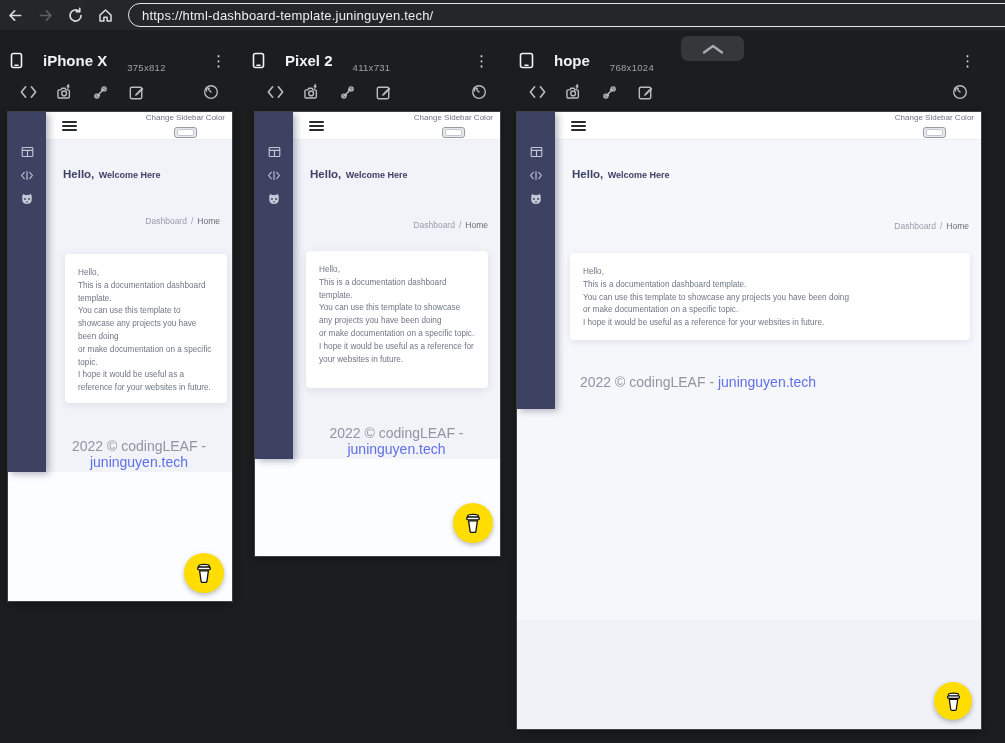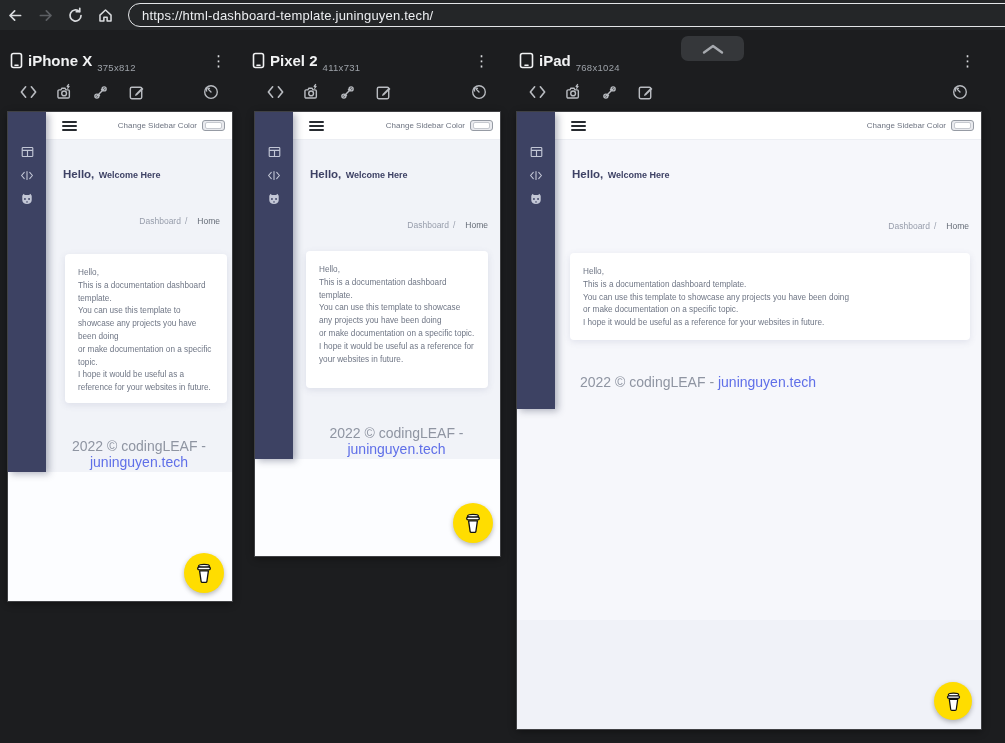--- a/index.html
+++ b/index.html
@@ -11,21 +11,21 @@
                display:flex;align-items:center;padding:0;box-sizing:border-box;}
   .nav-ic{width:30px;height:30px;display:flex;align-items:center;justify-content:center;flex:0 0 auto;cursor:pointer;}
   .url-pill{flex:1;height:22px;margin:0 -14px 0 8px;border:1.5px solid #e4e6e9;border-radius:13px;
             display:flex;align-items:center;padding-left:13px;color:#eceef1;font-size:13px;letter-spacing:.2px;}
 
   
   .collapse-tab{position:absolute;left:681px;top:36px;width:63px;height:25px;background:#35373a;
                 border-radius:7px;display:flex;align-items:center;justify-content:center;cursor:pointer;}
 
   
-  .dev-header{position:absolute;height:26px;display:flex;align-items:center;gap:5px;color:#f1f2f3;}
+  .dev-header{position:absolute;height:26px;display:flex;align-items:center;gap:20px;color:#f1f2f3;}
   .dev-name{font-size:15px;font-weight:bold;}
   .dev-dims{font-size:9.5px;color:#9da2a8;margin-top:14px;letter-spacing:.3px;}
   .kebab{margin-left:auto;color:#d8dadd;font-size:15px;line-height:1;cursor:pointer;padding:2px 4px;}
   .dev-toolbar{position:absolute;height:24px;display:flex;align-items:center;gap:17px;box-sizing:border-box;padding:0 12px 0 11px;}
   .tb-ic{display:flex;align-items:center;justify-content:center;cursor:pointer;}
   .tb-right{margin-left:auto;}
 
   .p1 .dev-header{left:10px;top:47px;width:220px;}
   .p2 .dev-header{left:252px;top:47px;width:241px;}
   .p3 .dev-header{left:519px;top:47px;width:460px;}
@@ -42,42 +42,42 @@
   .wrapper-bg{position:absolute;left:0;top:28px;right:0;background:#f1f3f8;}
   .s1 .wrapper-bg{height:332px;}
   .s2 .wrapper-bg{height:319px;}
   .s3 .wrapper-bg{height:480px;background:#f6f7fb;}
   .lower-strip{position:absolute;left:0;top:508px;right:0;bottom:0;background:#f0f2f8;}
 
   .site-topbar{position:absolute;left:38px;top:0;right:0;height:28px;background:#ffffff;z-index:2;
                display:flex;align-items:center;box-sizing:border-box;padding:0 7px 0 16px;border-bottom:1px solid #eceef3;}
   .hamburger{width:15px;display:flex;flex-direction:column;gap:2px;cursor:pointer;}
   .hamburger i{display:block;height:2px;background:#272b30;border-radius:1px;}
-  .topbar-right{margin-left:auto;display:flex;align-items:center;gap:5px;}
+  .topbar-right{margin-left:auto;display:flex;align-items:center;gap:5px;flex-direction:column;}
   .csc-label{font-size:8px;color:#6d7380;}
   .toggle{width:23px;height:11px;border:1.5px solid #969ba4;border-radius:3px;background:#e9eaee;
           display:flex;align-items:center;justify-content:center;cursor:pointer;box-sizing:border-box;}
   .toggle .knob{width:15px;height:5px;background:#ffffff;border:1px solid #c6c9cf;border-radius:2px;}
 
   .site-sidebar{position:absolute;left:0;top:0;width:38px;background:#3d4263;z-index:3;
                 display:flex;flex-direction:column;align-items:center;padding-top:34px;gap:12px;box-sizing:border-box;
                 box-shadow:3px 2px 7px rgba(40,45,75,.35);}
   .s1 .site-sidebar{height:360px;}
   .s2 .site-sidebar{height:347px;}
   .s3 .site-sidebar{height:297px;}
 
   .greeting{position:absolute;left:55px;top:52px;color:#3e4265;z-index:1;}
   .greeting b{font-size:11.5px;}
   .greeting span{font-size:9px;font-weight:bold;}
   .breadcrumb{position:absolute;right:12px;font-size:8.5px;color:#979dab;z-index:1;}
   .s1 .breadcrumb{top:104px;}
   .s2 .breadcrumb{top:108px;}
   .s3 .breadcrumb{top:109px;}
   .breadcrumb .sep{margin:0 4px;color:#9aa0ae;}
-  .breadcrumb .bc-home{color:#646b76;margin-left:6px;}
+  .breadcrumb .bc-home{color:#646b76;}
 
   .card{position:absolute;background:#ffffff;border-radius:4px;box-shadow:0 2px 7px rgba(90,100,140,.14);
         box-sizing:border-box;padding:13px 13px;color:#6f7685;font-size:8.2px;line-height:1.56;z-index:1;}
   .s1 .card{left:57px;top:142px;width:162px;height:149px;}
   .s2 .card{left:51px;top:139px;width:182px;height:137px;}
   .s3 .card{left:53px;top:141px;width:400px;height:87px;}
 
   .site-footer{position:absolute;font-size:14px;color:#8f95a2;z-index:1;}
   .s1 .site-footer{left:38px;right:0;top:326px;text-align:center;}
   .s2 .site-footer{left:38px;right:0;top:313px;text-align:center;}
@@ -333,21 +333,21 @@
       </div>
     </div>
   </section>
 
   <section class="panel p3">
     <div class="dev-header">
       <svg width="15" height="17" viewBox="0 0 15 17" fill="none" stroke="#f1f2f3" stroke-width="1.6">
           <rect x="1.5" y="1.5" width="12" height="14" rx="2"></rect>
           <path d="M6 13.2h3" stroke-linecap="round"></path>
         </svg>
-      <span class="dev-name">iPad</span>
+      <span class="dev-name">hope</span>
       <span class="dev-dims">768x1024</span>
       <span class="kebab">⋮</span>
     </div>
     <div class="dev-toolbar">
       <span class="tb-ic">
         <svg width="19" height="16" viewBox="0 0 20 16" fill="none" stroke="#b9bcc1" stroke-width="1.7" stroke-linecap="round" stroke-linejoin="round">
             <path d="M7 2.5 2.5 8 7 13.5M13 2.5 17.5 8 13 13.5"></path>
           </svg>
       </span>
       <span class="tb-ic">

